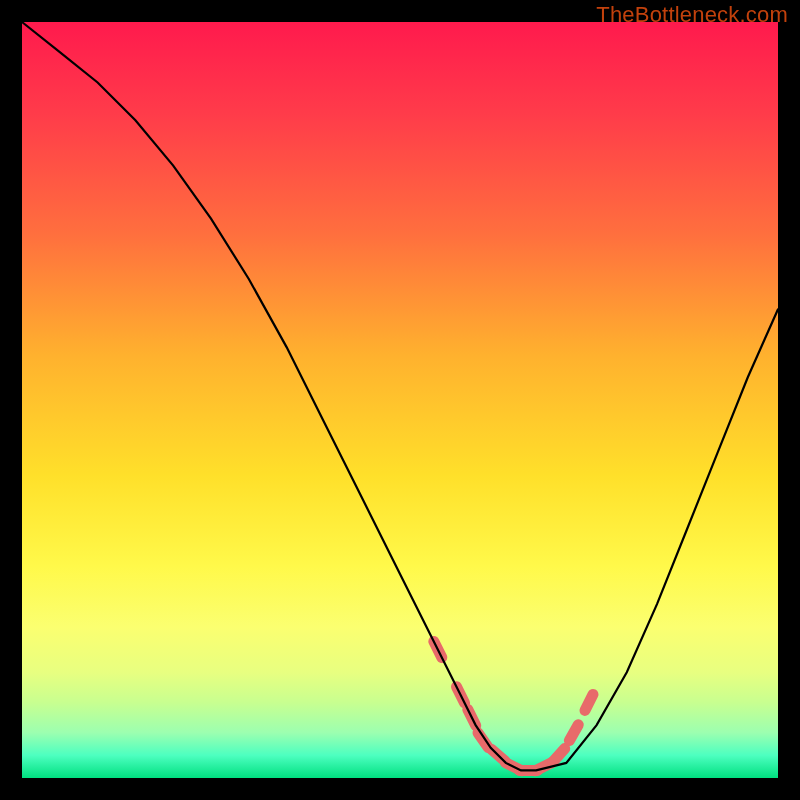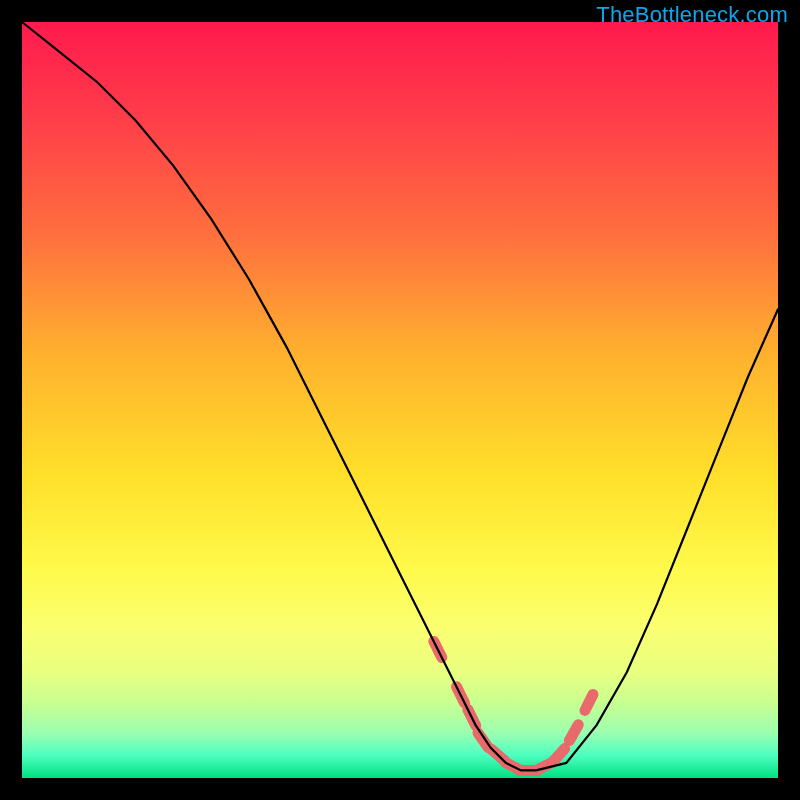--- a/index.html
+++ b/index.html
@@ -29,21 +29,21 @@
       #c8ff90 90%,
       #9cffb0 94%,
       #4dffc0 97%,
       #00e080 100%
     );
   }
   .watermark {
     position: absolute;
     top: 2px;
     right: 12px;
-    color: #0ea5e9;
+    color: #c2410c;
     font-size: 22px;
     font-weight: 500;
     letter-spacing: 0.2px;
     user-select: none;
   }
   svg {
     position: absolute;
     left: 0;
     top: 0;
   }

